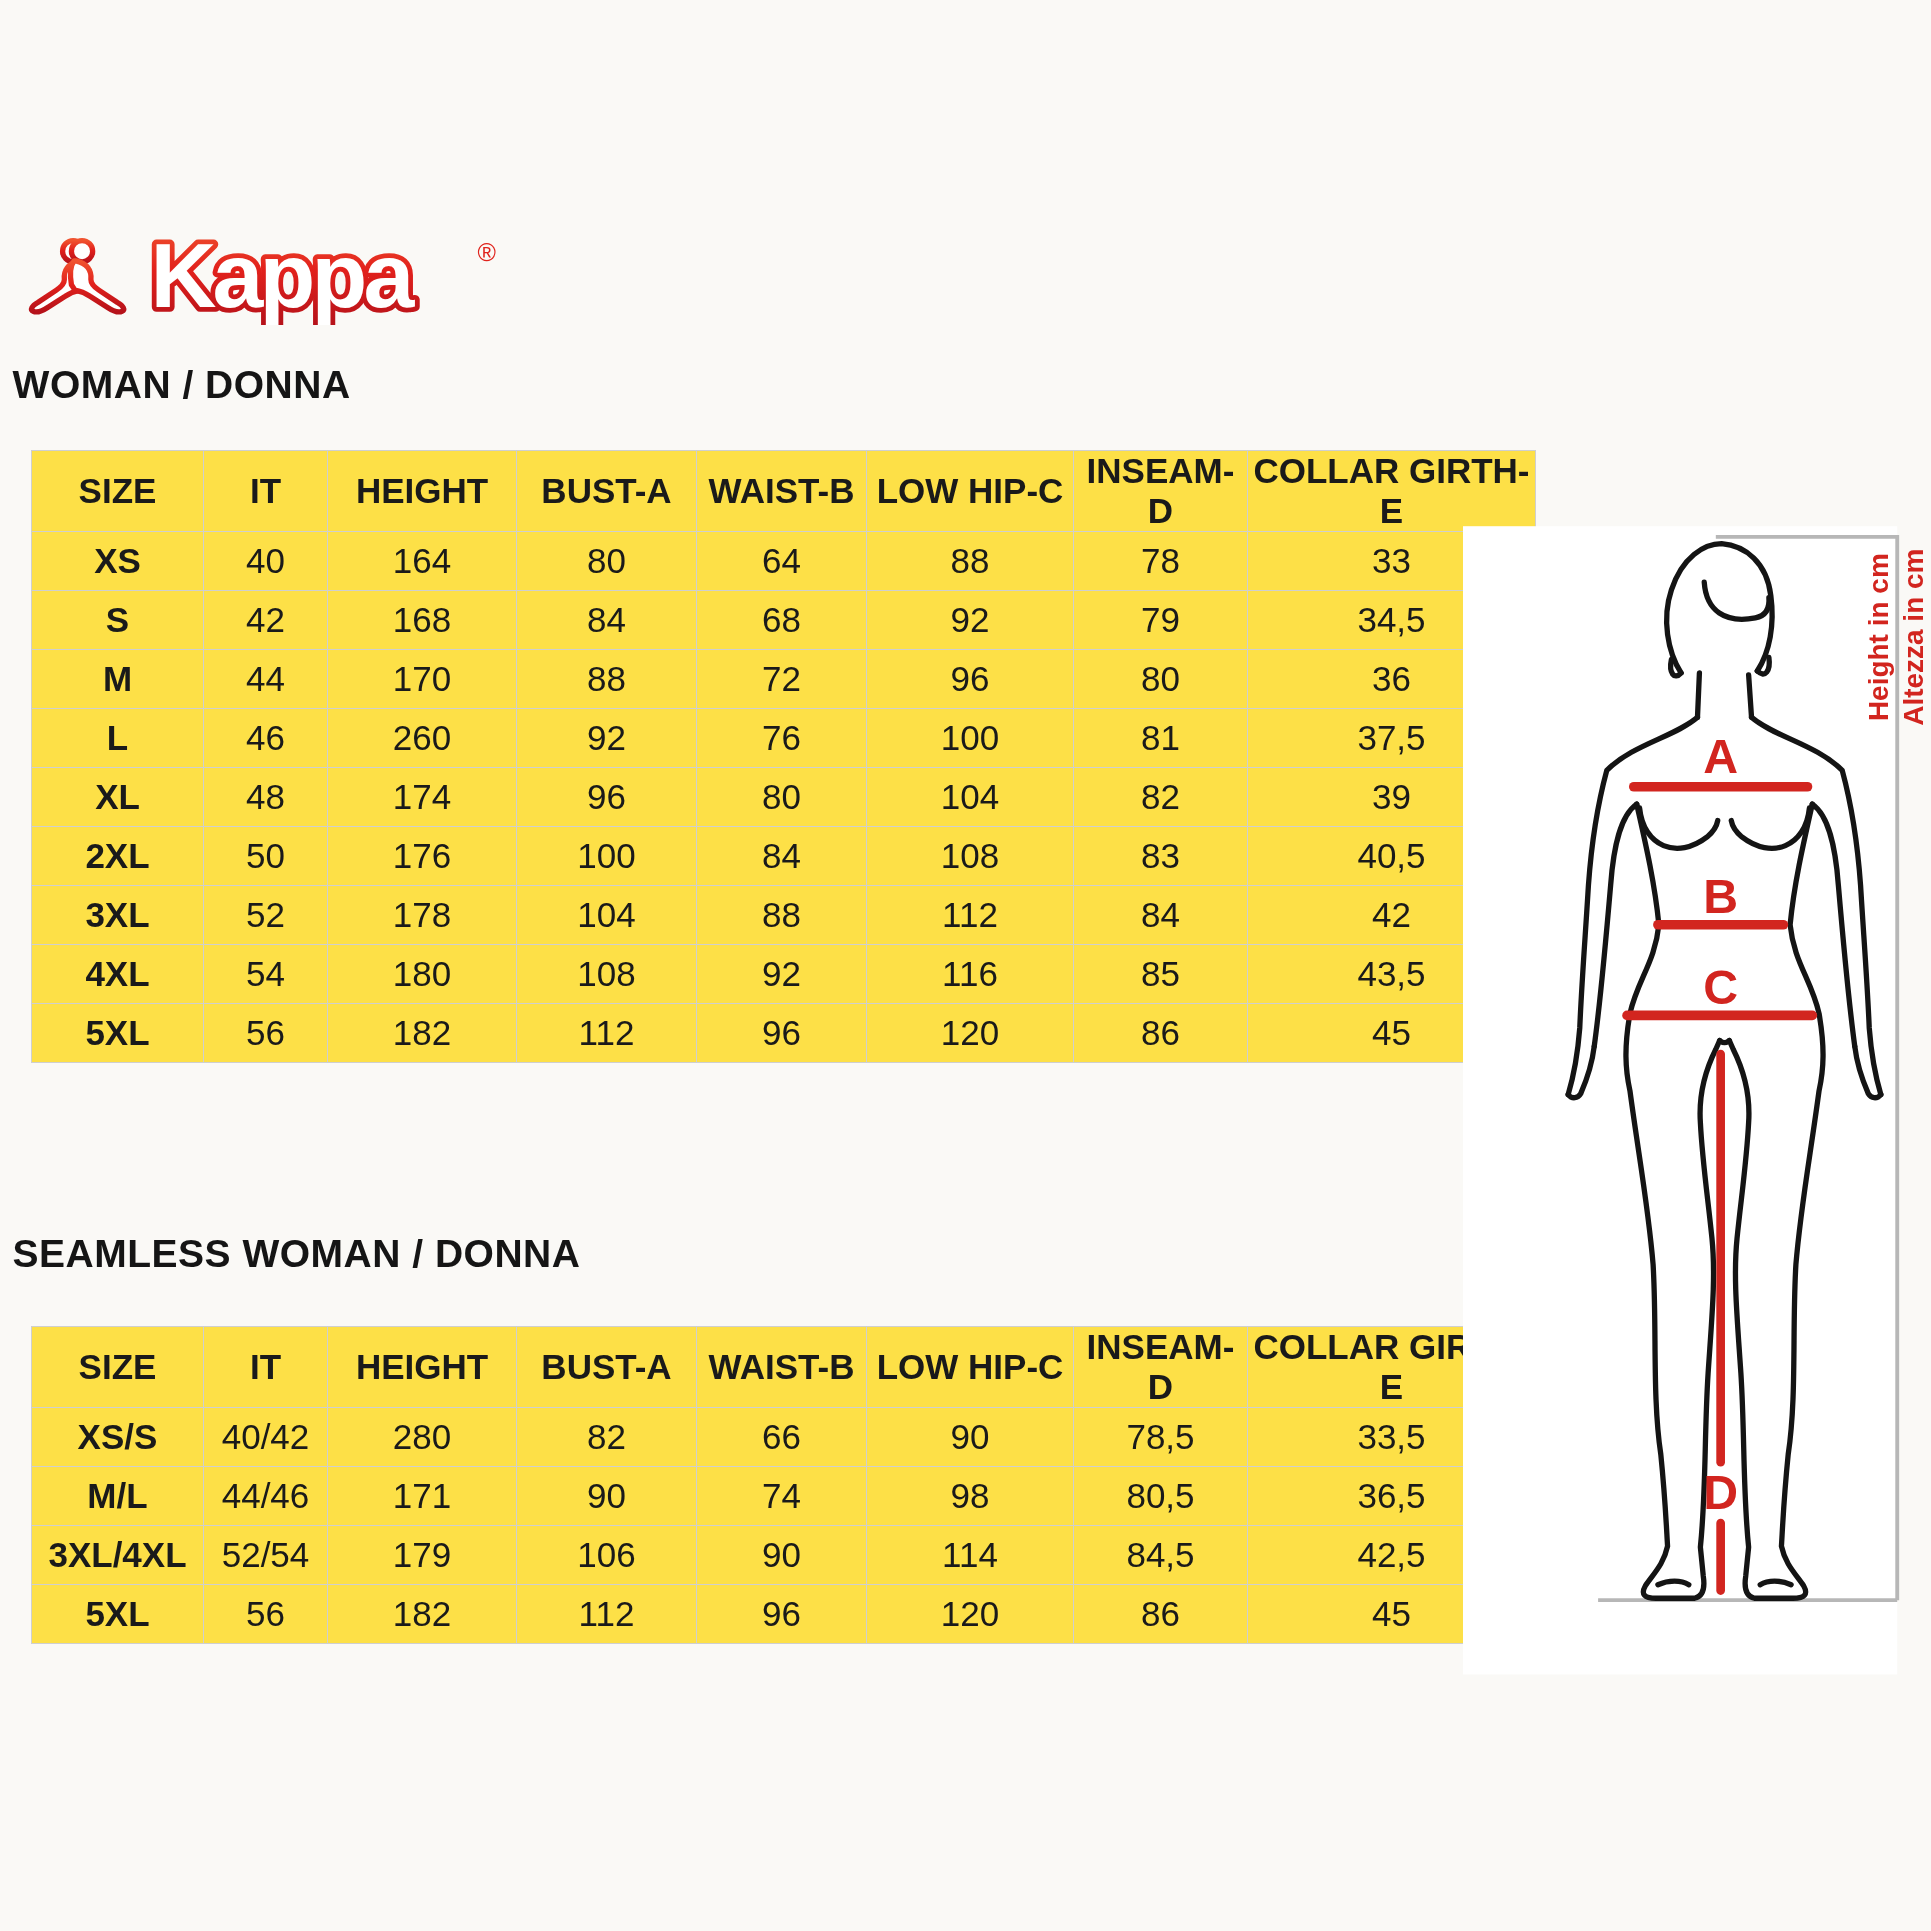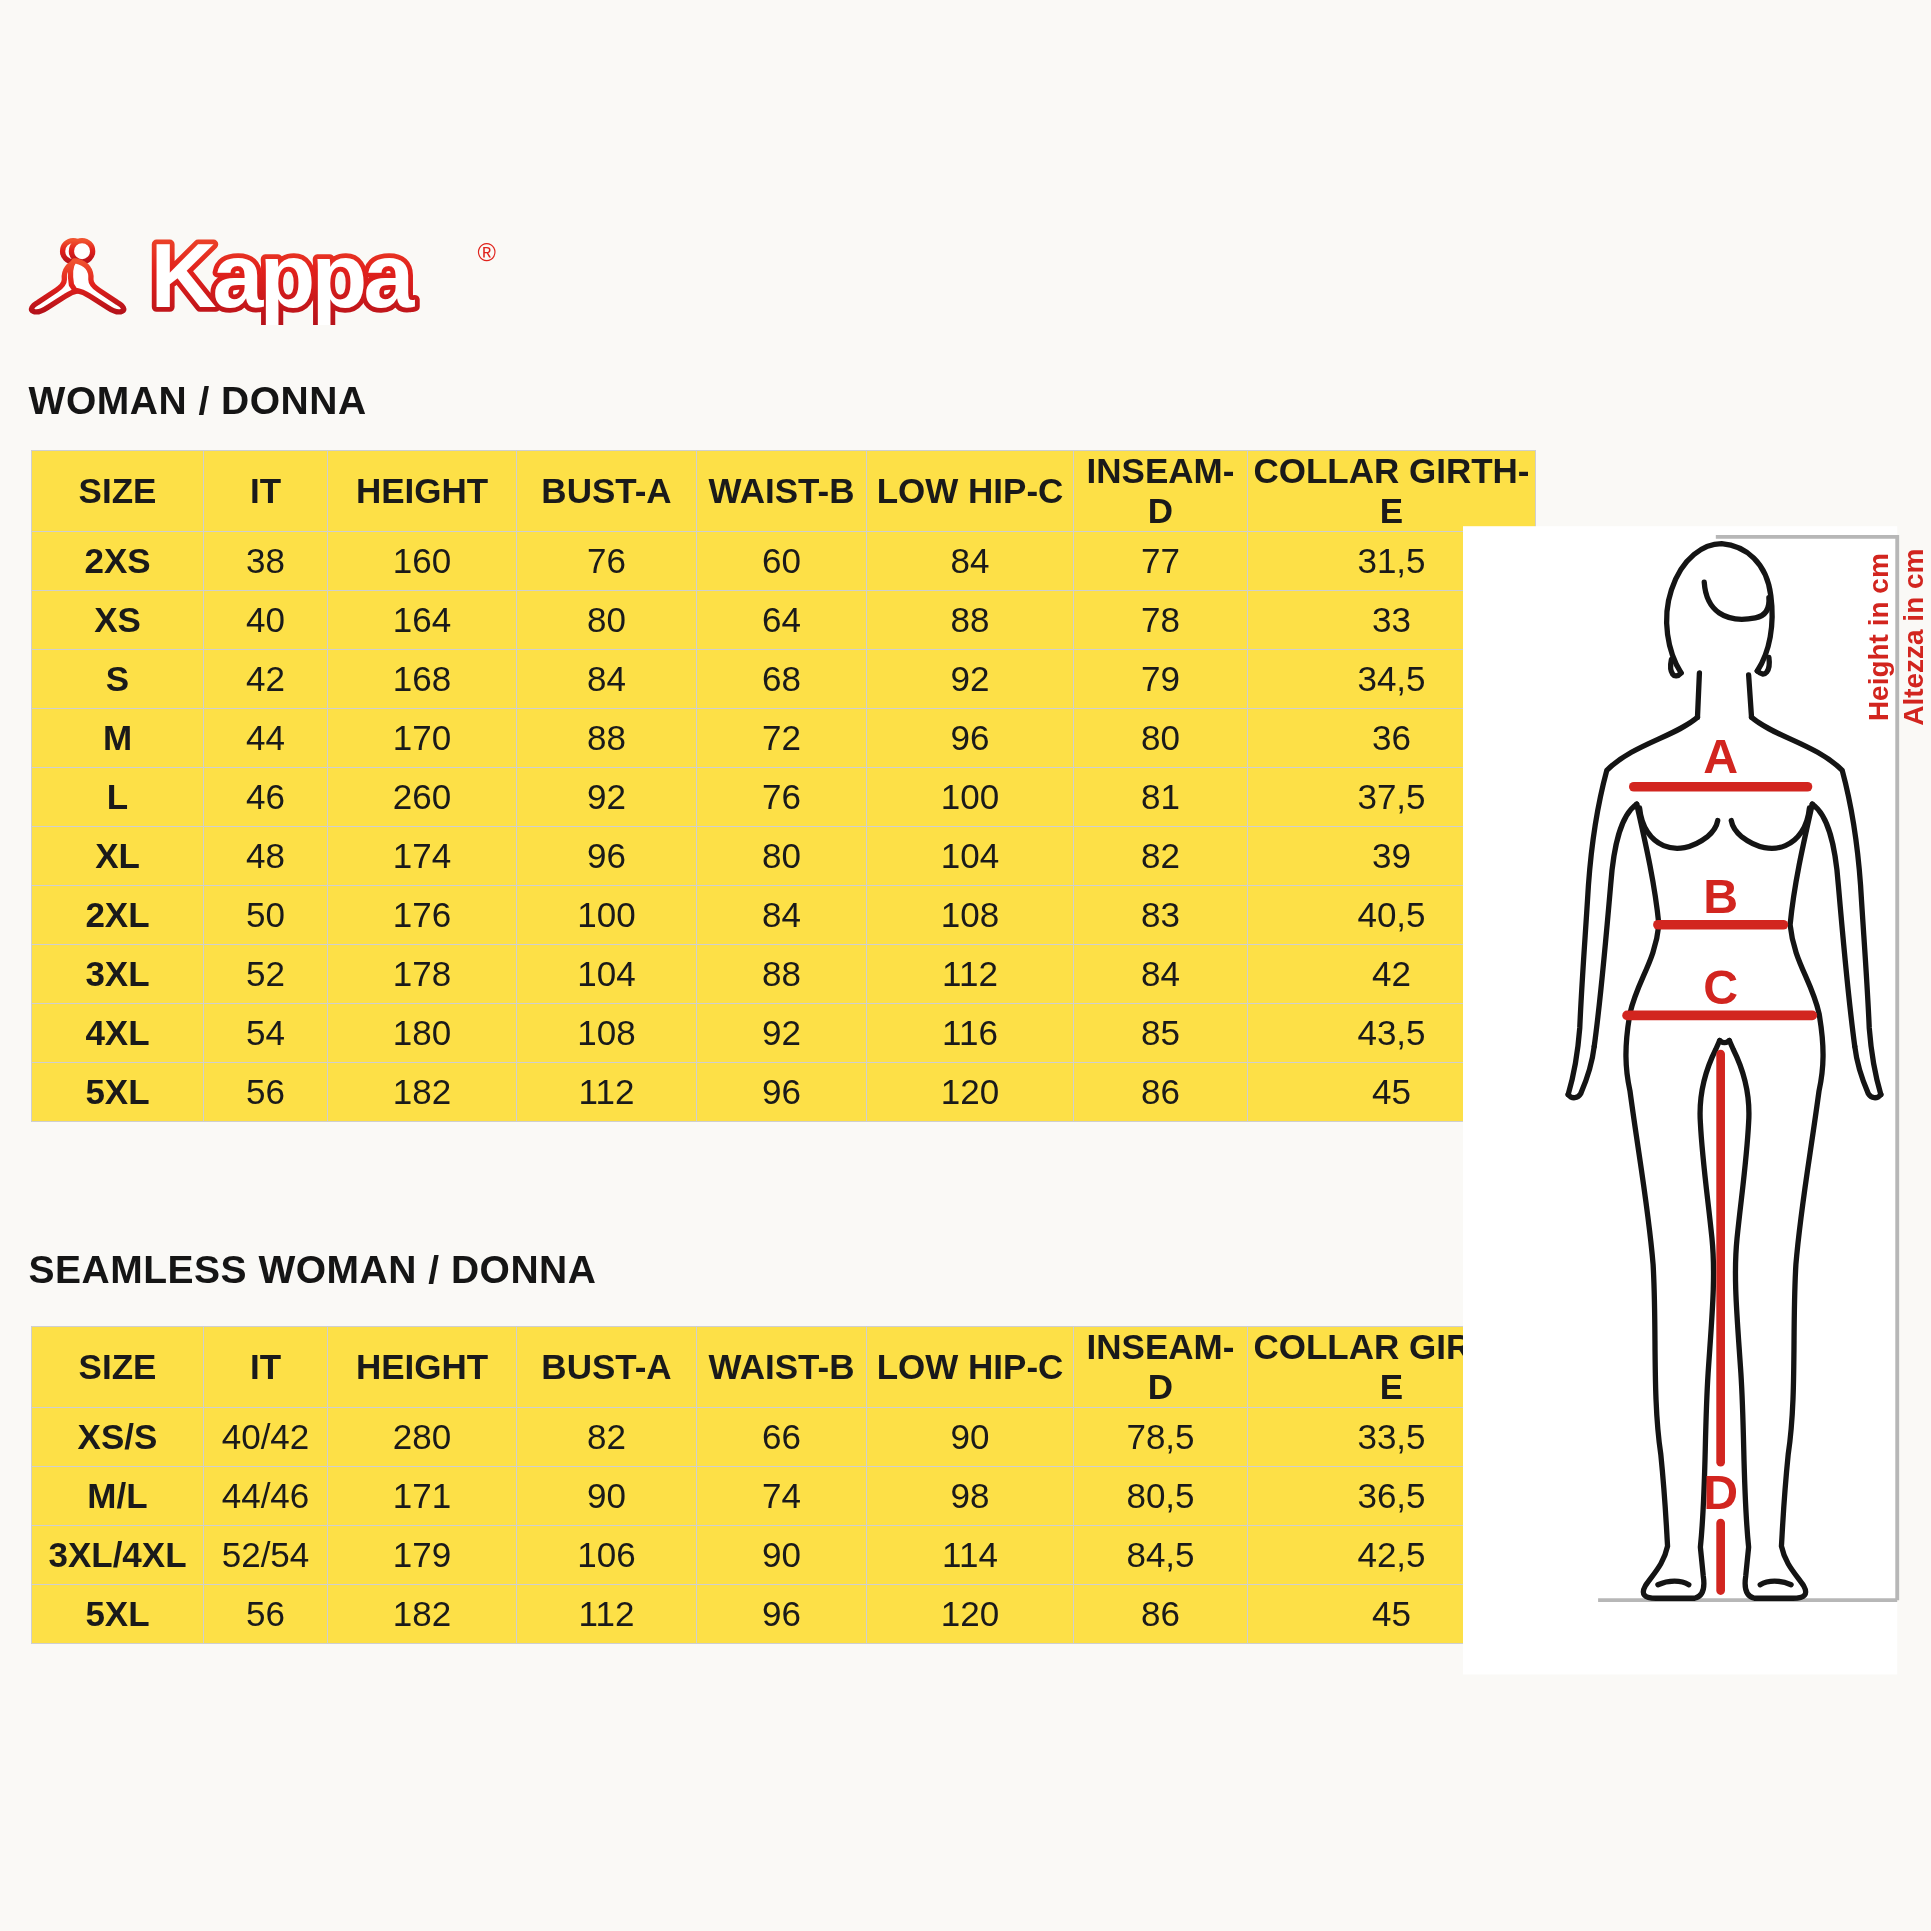--- a/index.html
+++ b/index.html
@@ -6,21 +6,21 @@
   body{
     width:1931px;height:1931px;position:relative;overflow:hidden;
     background:#faf9f6;
     font-family:"Liberation Sans","DejaVu Sans",sans-serif;
     color:#1a1a1a;
   }
   
   .logo{position:absolute;left:17.4px;top:224px;width:492px;height:101px;}
   
   .sec-heading{
-    position:absolute;left:12.6px;margin:16px;
+    position:absolute;left:12.6px;margin:0;
     font-size:39px;font-weight:bold;letter-spacing:0.5px;color:#151515;
     white-space:nowrap;
   }
   #heading-woman{top:363px;}
   #heading-seamless{top:1232px;}
   
   table.size-table{
     position:absolute;left:31px;width:1502px;
     border-collapse:collapse;table-layout:fixed;background:#fde047;
   }
@@ -88,30 +88,20 @@
         <th>HEIGHT</th>
         <th>BUST-A</th>
         <th>WAIST-B</th>
         <th>LOW HIP-C</th>
         <th>INSEAM-D</th>
         <th>COLLAR GIRTH-E</th>
       </tr>
     </thead>
   <tbody>
       <tr>
-        <td>2XS</td>
-        <td>38</td>
-        <td>160</td>
-        <td>76</td>
-        <td>60</td>
-        <td>84</td>
-        <td>77</td>
-        <td>31,5</td>
-      </tr>
-      <tr>
         <td>XS</td>
         <td>40</td>
         <td>164</td>
         <td>80</td>
         <td>64</td>
         <td>88</td>
         <td>78</td>
         <td>33</td>
       </tr>
       <tr>

